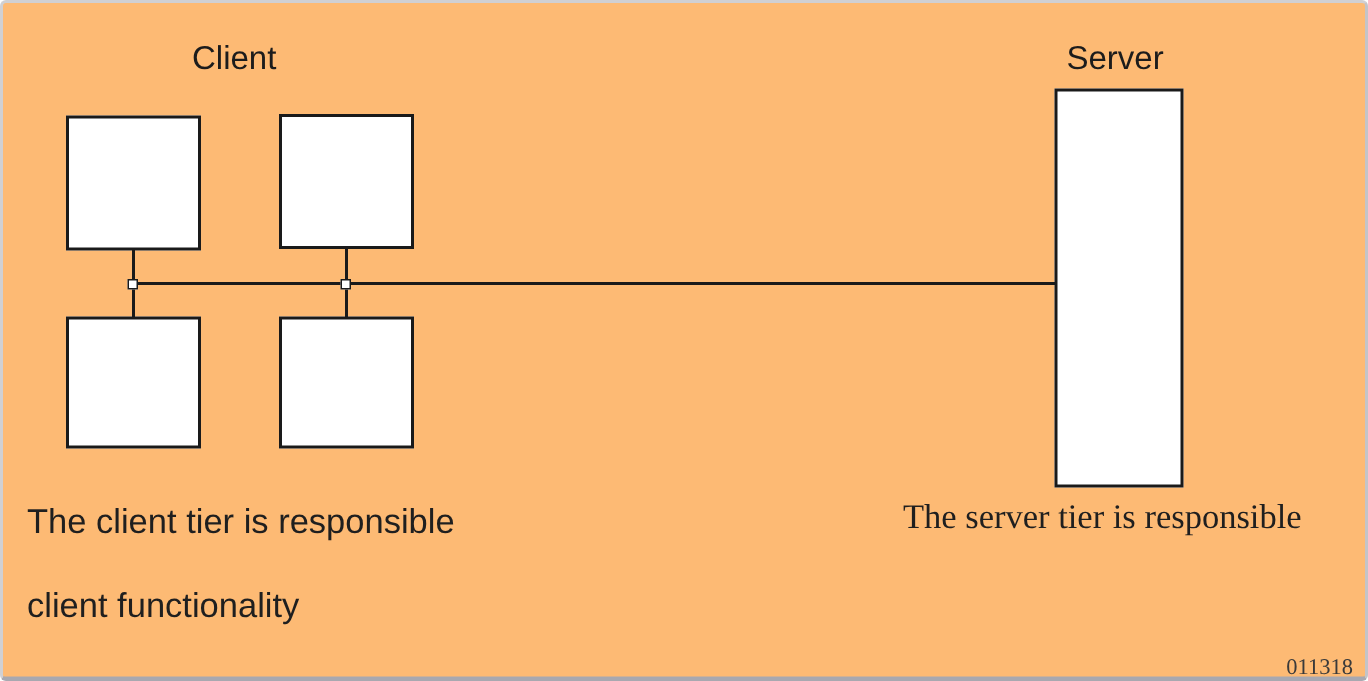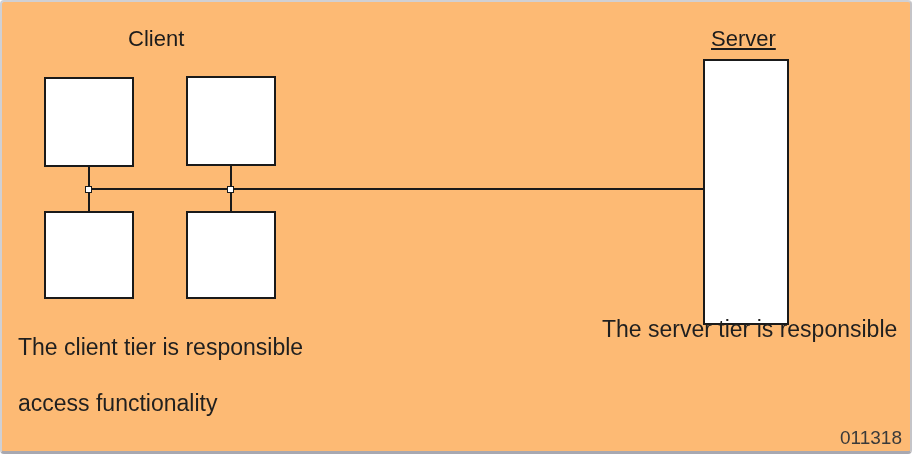--- a/index.html
+++ b/index.html
@@ -23,21 +23,21 @@
     color: #1c1c1c;
   }
   .tier-title {
     position: absolute;
     font-size: 22px;
     line-height: 22px;
     color: #1c1c1c;
     white-space: nowrap;
   }
   .title-client { left: 126px; top: 26px; }
-  .title-server { left: 709px; top: 26px; text-decoration: underline; }
+  .title-server { left: 709px; top: 26px; }
 
   .node-box {
     position: absolute;
     box-sizing: border-box;
     border: 2px solid #1a1a1a;
     background: #ffffff;
   }
   .box-c1 { left: 42px;  top: 75px;  width: 90px; height: 90px; }
   .box-c2 { left: 184px; top: 74px;  width: 90px; height: 90px; }
   .box-c3 { left: 42px;  top: 209px; width: 90px; height: 88px; }
@@ -69,28 +69,29 @@
   .junction-2 { left: 225px; top: 184px; }
 
   .caption {
     position: absolute;
     font-size: 23px;
     line-height: 28px;
     color: #1f1f1f;
     white-space: nowrap;
   }
   .caption-client { left: 16px;  top: 331px; }
-  .caption-server { left: 600px; top: 313px; }
+  .caption-server { left: 600px; top: 329px; font-family: Liberation Serif, serif; }
 
   .figure-number {
     position: absolute;
     right: 8px;
-    top: 425px;
-    font-size: 19px;
+    top: 435px;
+    font-size: 15px;
     color: #3a3a3a;
+    font-family: Liberation Serif, serif;
   }
 </style>
 </head>
 <body>
 
 <div class="frame">
 
   <div class="tier-title title-client">Client</div>
 
   <div class="tier-title title-server">Server</div>
@@ -105,21 +106,21 @@
   <div class="bus-line"></div>
   <div class="drop-line drop-1"></div>
   <div class="drop-line drop-2"></div>
 
   <div class="junction junction-1"></div>
   <div class="junction junction-2"></div>
 
   <div class="caption caption-client">
     <span>The client tier is responsible</span><br>
     <br>
-    <span>access functionality</span>
+    <span>client functionality</span>
   </div>
 
   <div class="caption caption-server">
     <span>The server tier is responsible</span><br>
     <br>
   </div>
 
   <div class="figure-number">011318</div>
 
 </div>

